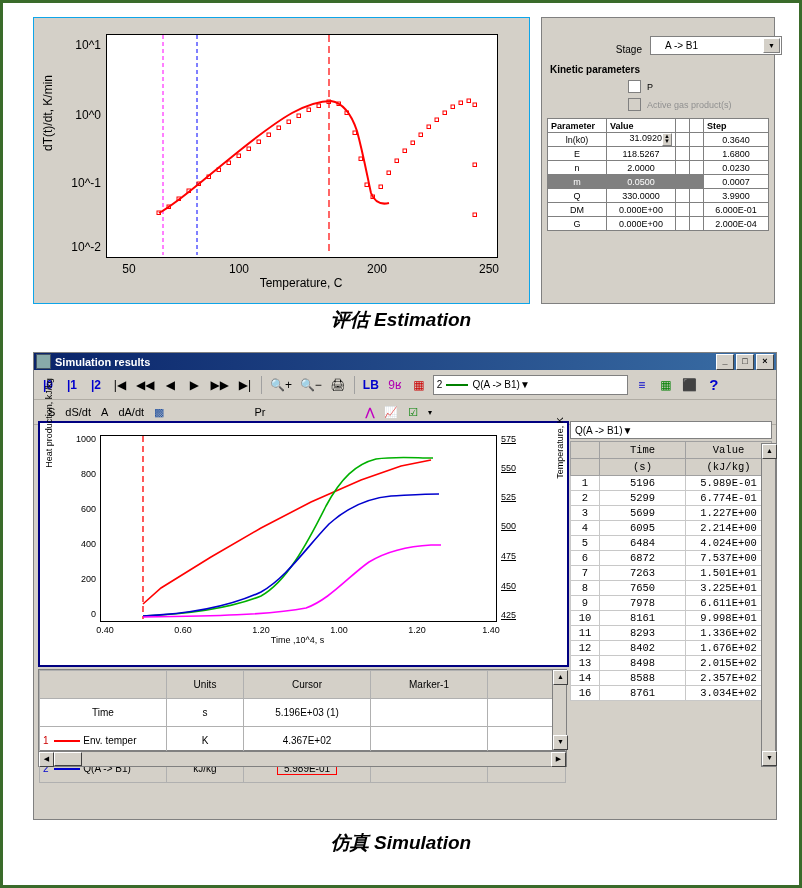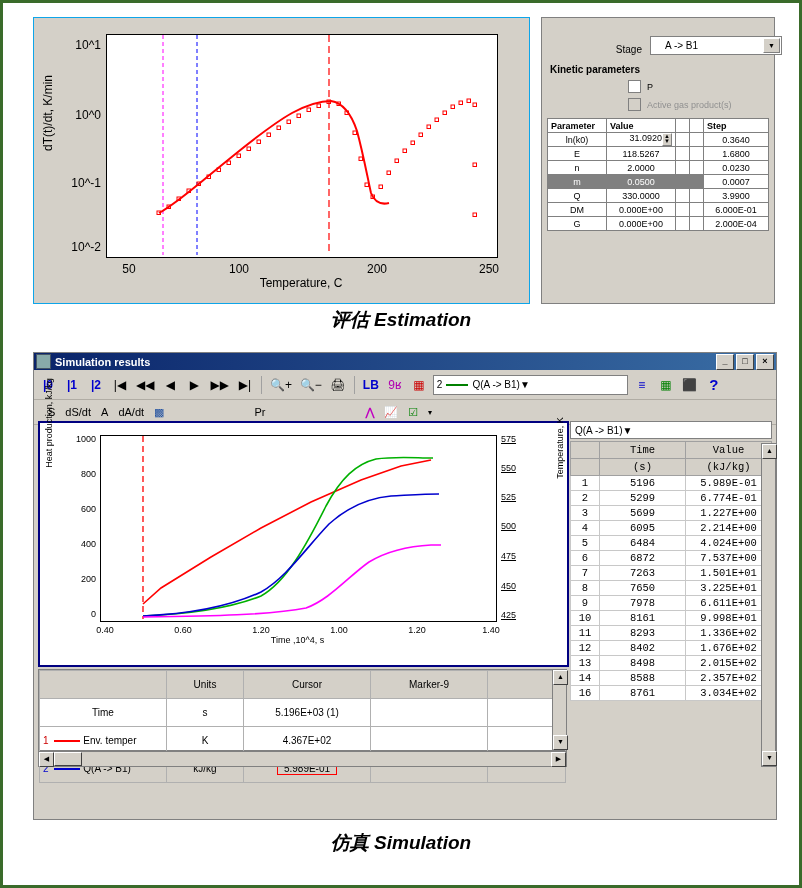--- a/index.html
+++ b/index.html
@@ -327,21 +327,21 @@
       <div class="clabel" style="left:60px;top:212px;width:395px;text-align:center">Time ,10^4, s</div>
     </div>
 
     <div class="lowgrid">
       <table class="lg">
         <tbody>
             <tr>
           <th class="hdr" style="width:120px"></th>
           <th class="hdr" style="width:70px">Units</th>
           <th class="hdr" style="width:120px">Cursor</th>
-          <th class="hdr" style="width:110px">Marker-9</th>
+          <th class="hdr" style="width:110px">Marker-1</th>
           <th class="hdr"></th>
         </tr>
         <tr>
           <td style="text-align:center">Time</td>
           <td style="text-align:center">s</td>
           <td style="text-align:center">5.196E+03 (1)</td>
           <td></td>
           <td></td>
         </tr>
         <tr>

